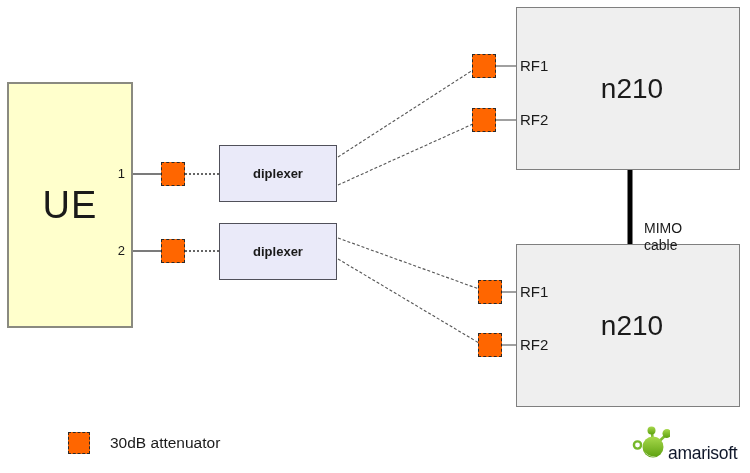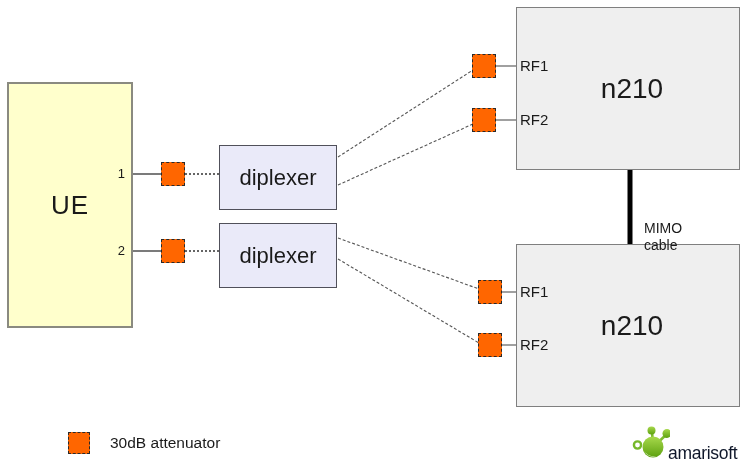--- a/index.html
+++ b/index.html
@@ -6,26 +6,27 @@
   .canvas{
     position:relative;width:750px;height:473px;background:#ffffff;
     font-family:"Liberation Sans","DejaVu Sans",sans-serif;color:#1a1a1a;
     overflow:hidden;
   }
   .lines{position:absolute;left:0;top:0;width:750px;height:473px;}
   .box{position:absolute;box-sizing:border-box;display:flex;align-items:center;justify-content:center;}
   .ue{
     left:7px;top:82px;width:126px;height:246px;
     background:#ffffcc;border:2px solid #8a8a80;
-    font-size:26px;letter-spacing:1px;
+    font-size:38px;letter-spacing:1px;
   }
   .diplexer{
-    left:219px;width:118px;height:65px;
+    left:219px;width:118px;height:57px;
     background:#eaeaf9;border:1.5px solid #50505a;
-    font-size:22px;
+    font-size:13px;
+    font-weight:bold;
   }
   .diplexer.d1{top:145px;}
   .diplexer.d2{top:223px;}
   .n210{
     left:516px;width:224px;height:163px;
     background:#efefef;border:1.5px solid #7f7f7f;
     font-size:28px;
     padding-left:8px;
   }
   .n210.top{top:7px;}

